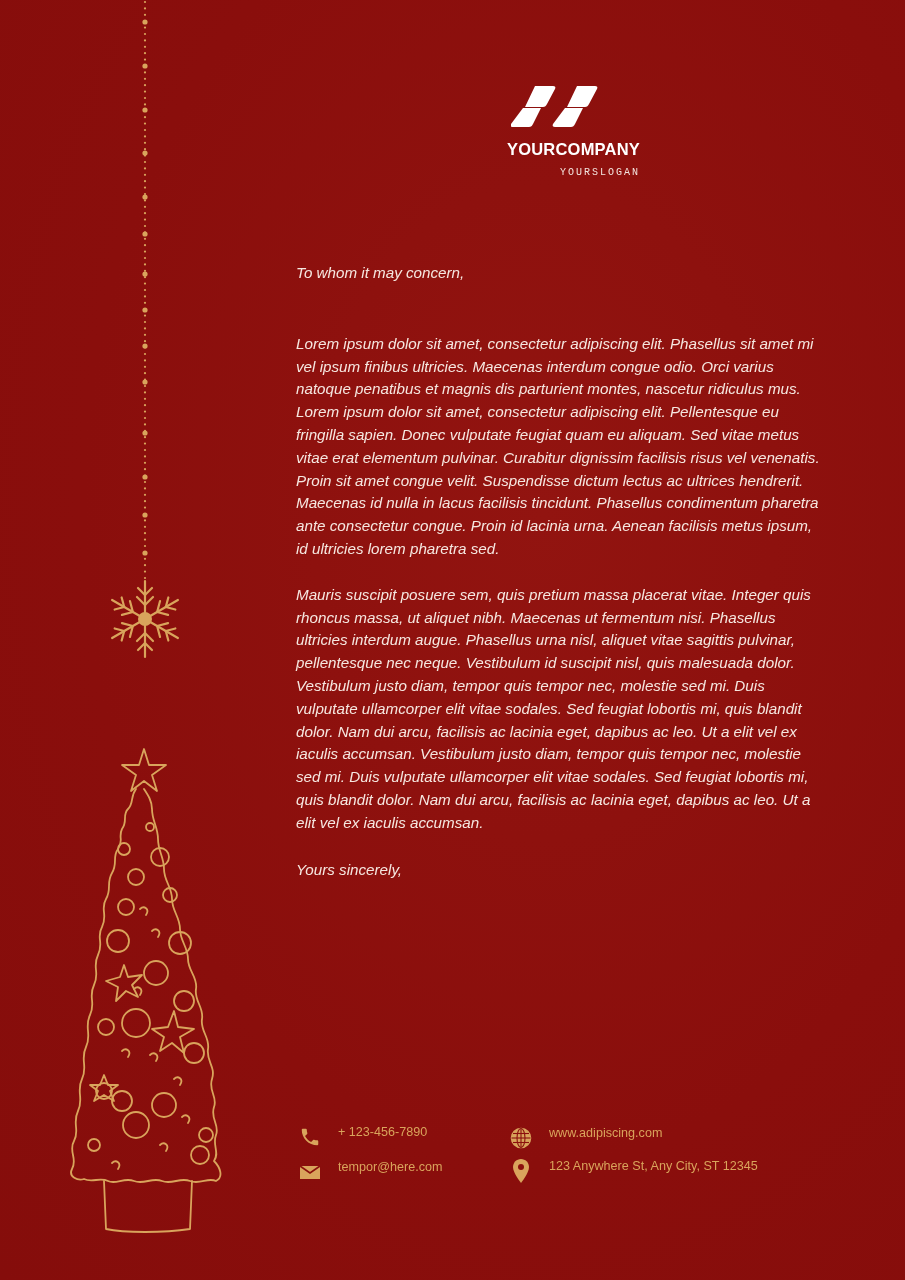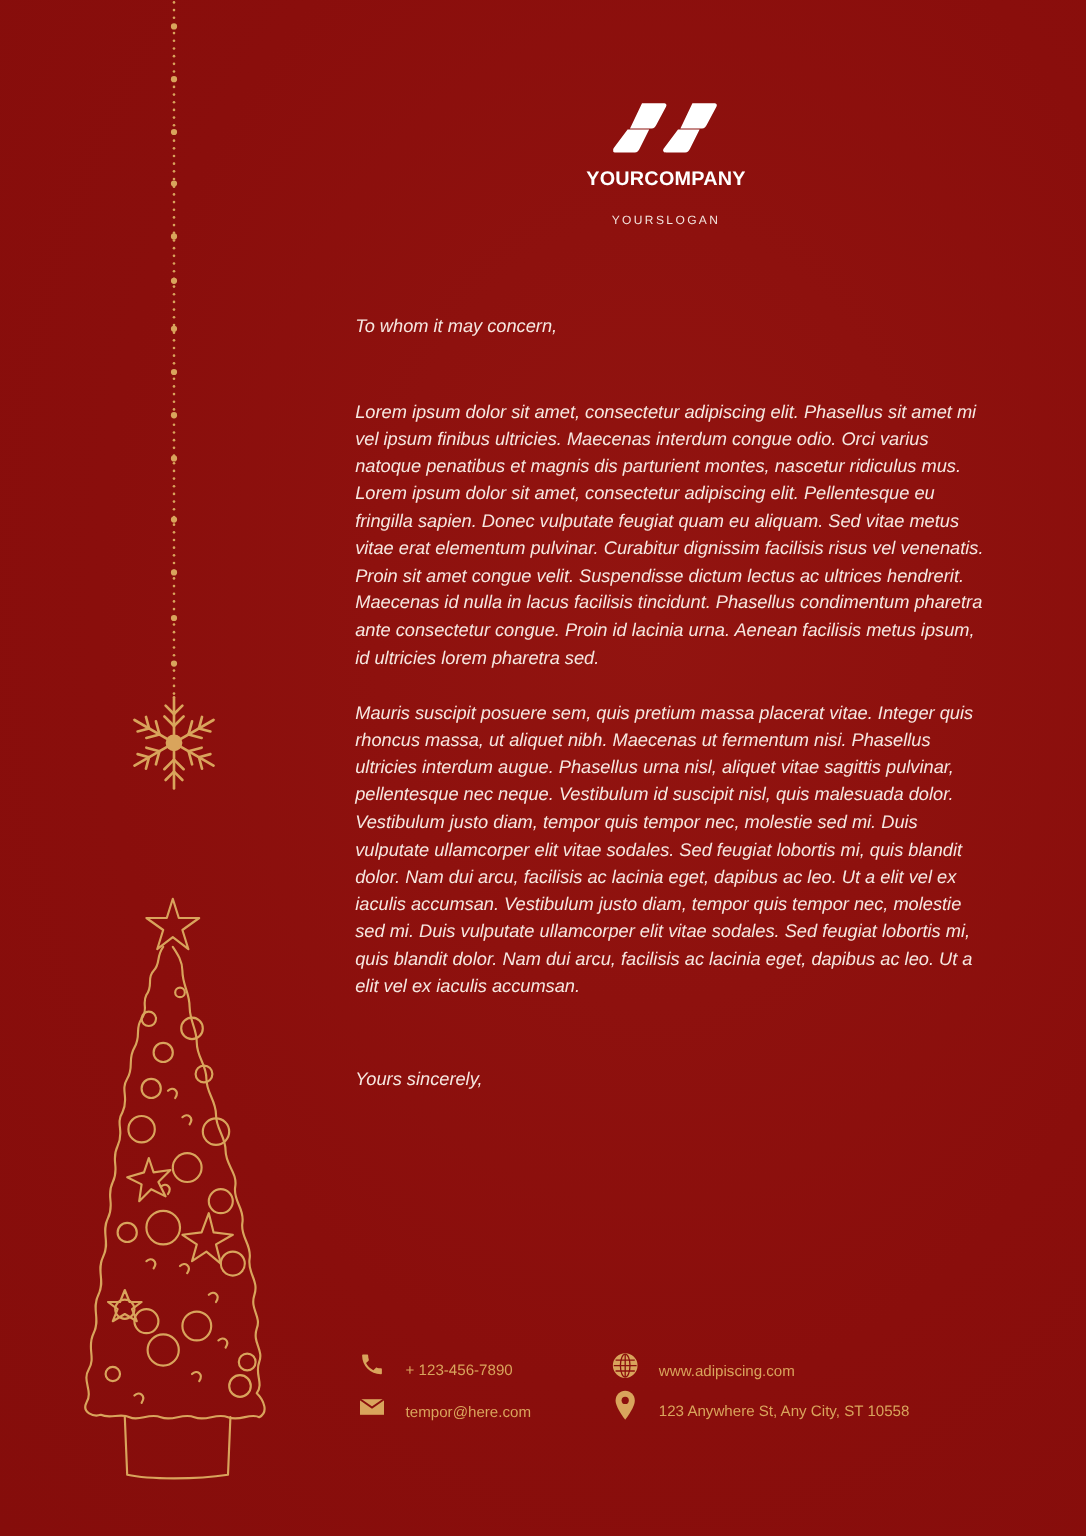--- a/index.html
+++ b/index.html
@@ -13,34 +13,34 @@
   .page { position: absolute; inset: 0; background: radial-gradient(ellipse at 60% 40%, #921410 0%, #8a0e0c 60%, #850d0b 100%); }
 
   
   .chain { position: absolute; left: 142px; top: 0; width: 6px; height: 590px; }
   .chain svg { display: block; }
 
   .snowflake { position: absolute; left: 106px; top: 578px; width: 78px; height: 82px; }
   .tree { position: absolute; left: 64px; top: 745px; width: 162px; height: 492px; }
 
   
-  .logo { position: absolute; left: 470px; top: 84px; width: 170px; text-align: center; }
+  .logo { position: absolute; left: 470px; top: 84px; width: 170px; text-align: right; }
   .logo-mark { display: block; margin: 0 auto; width: 88px; height: 46px; }
   .logo-name { display: block; margin-top: 10px; font-weight: 700; font-size: 16.5px; color: #ffffff; letter-spacing: 0.2px; }
-  .logo-slogan { display: block; margin-top: 20px; font-size: 10px; letter-spacing: 2px; color: #f3e4de; }
+  .logo-slogan { display: block; margin-top: 8px; font-size: 10px; letter-spacing: 2px; color: #f3e4de; font-family: Liberation Mono, monospace; }
 
   
   .letter { position: absolute; left: 296px; top: 262px; width: 526px; font-size: 15.2px; line-height: 22.8px; color: #f6e7e0; font-style: italic; }
   .salutation { margin-bottom: 48px; }
   .para { margin-bottom: 23px; }
-  .closing { margin-top: 54px; }
+  .closing { margin-top: 24px; }
   .signature { margin-top: 26px; }
 
   
-  .contact { position: absolute; font-size: 12.6px; color: #d9a45c; display: flex; align-items: flex-end; }
+  .contact { position: absolute; font-size: 12.6px; color: #d9a45c; display: flex; align-items: flex-start; }
   .contact .ic { width: 24px; height: 24px; display: inline-flex; align-items: center; justify-content: center; margin-right: 16px; }
   .c-phone { left: 298px; top: 1125px; }
   .c-email { left: 298px; top: 1160px; }
   .c-web { left: 509px; top: 1126px; }
   .c-addr { left: 509px; top: 1159px; }
 </style>
 </head>
 <body>
 
 <div class="page">
@@ -272,16 +272,16 @@
     <span>www.adipiscing.com</span>
   </div>
 
   <div class="contact c-addr">
     <span class="ic">
       <svg width="18" height="26" viewBox="0 0 18 26">
           <path d="M9 1 C4.6 1 1 4.6 1 9 C1 15 9 25 9 25 C9 25 17 15 17 9 C17 4.6 13.4 1 9 1 Z" fill="#d9a45c"></path>
           <circle cx="9" cy="9" r="3" fill="#8b0f0d"></circle>
         </svg>
     </span>
-    <span>123 Anywhere St, Any City, ST 10558</span>
+    <span>123 Anywhere St, Any City, ST 12345</span>
   </div>
 
 </div>
 
 </body></html>

